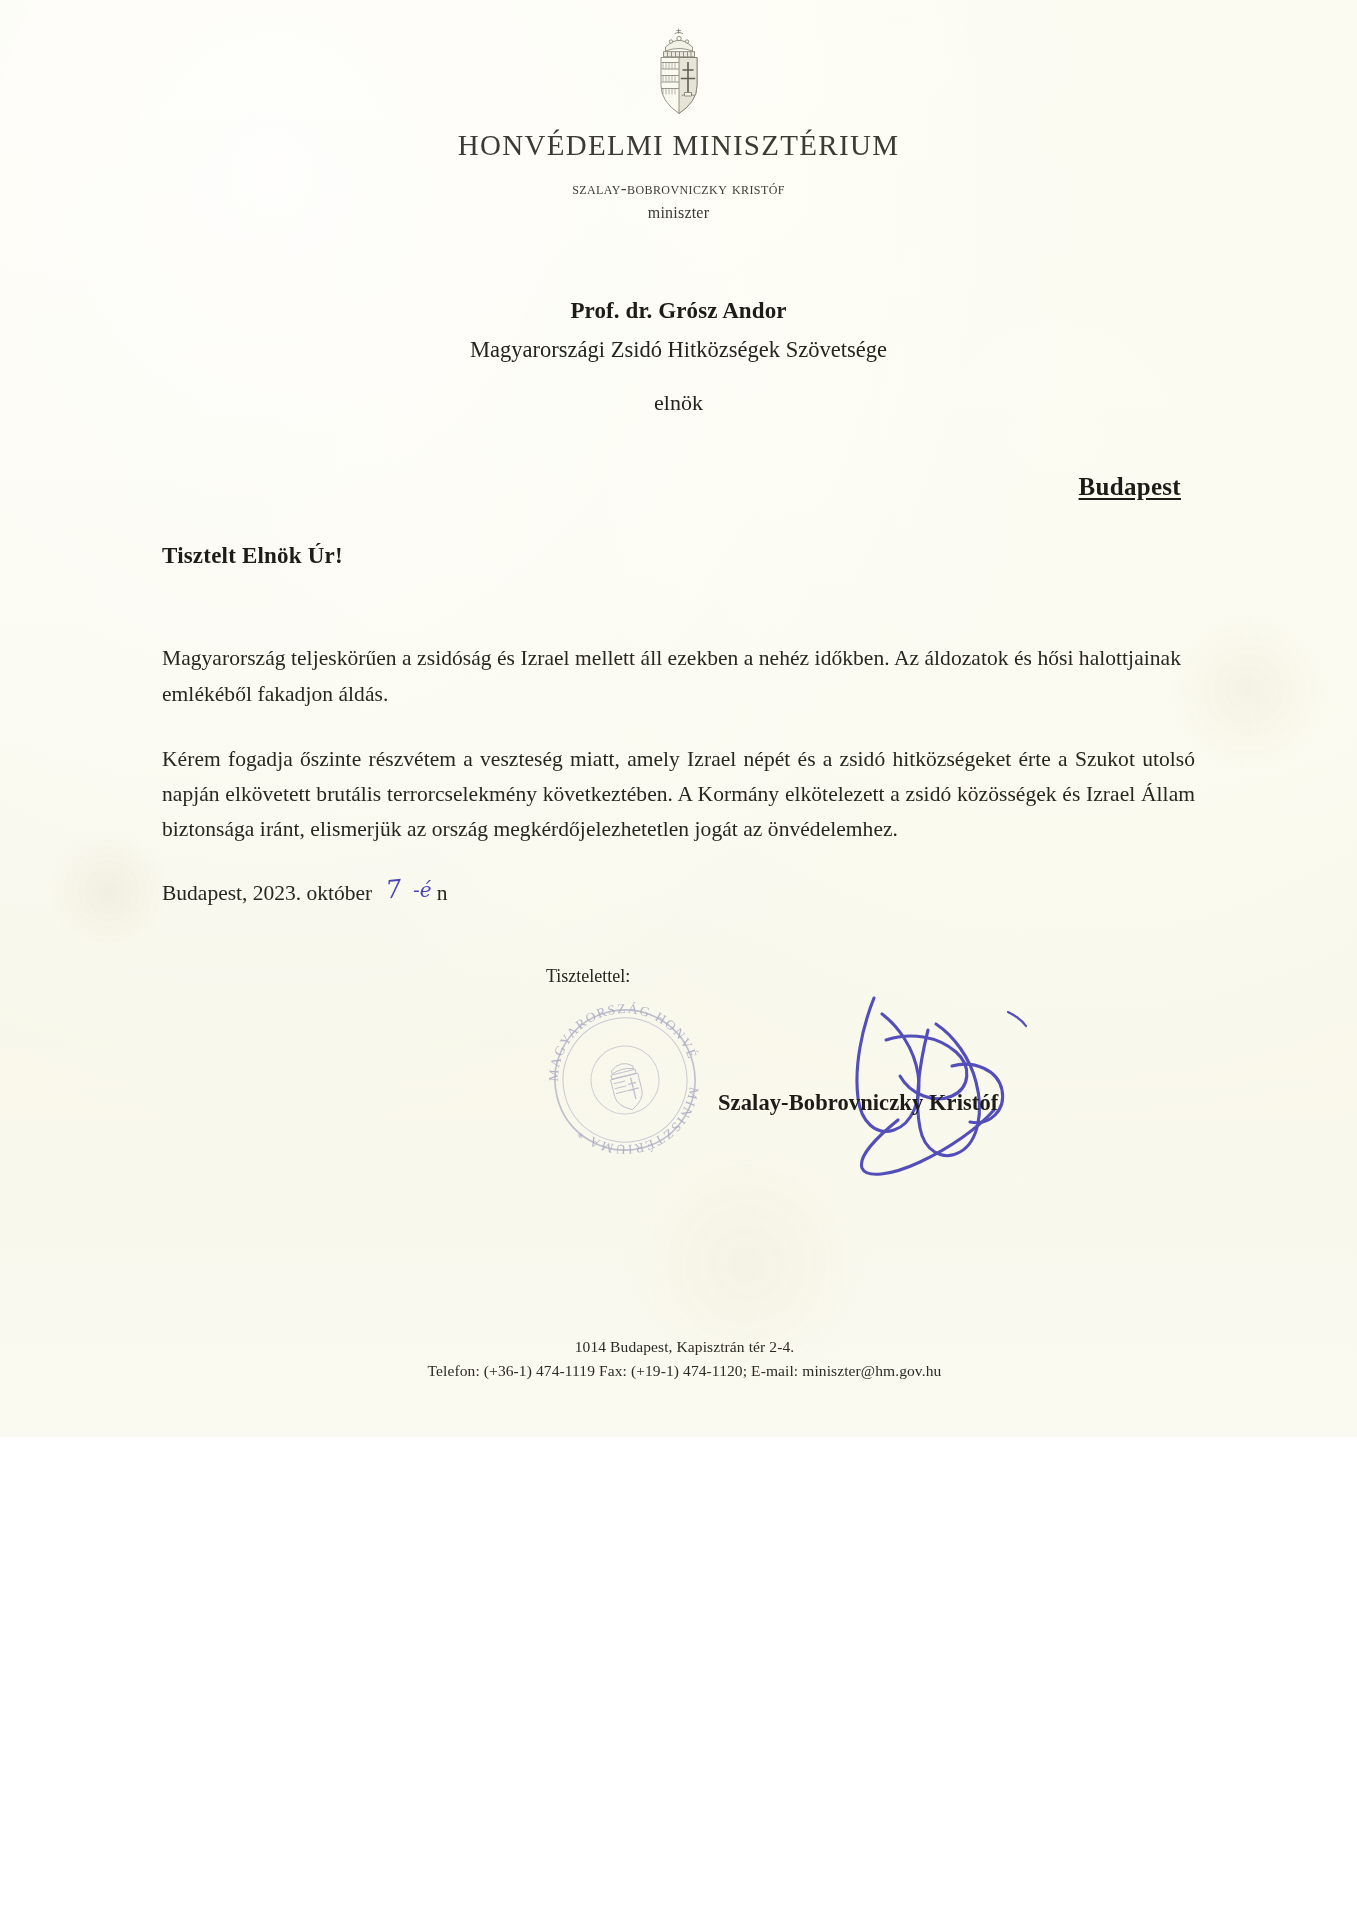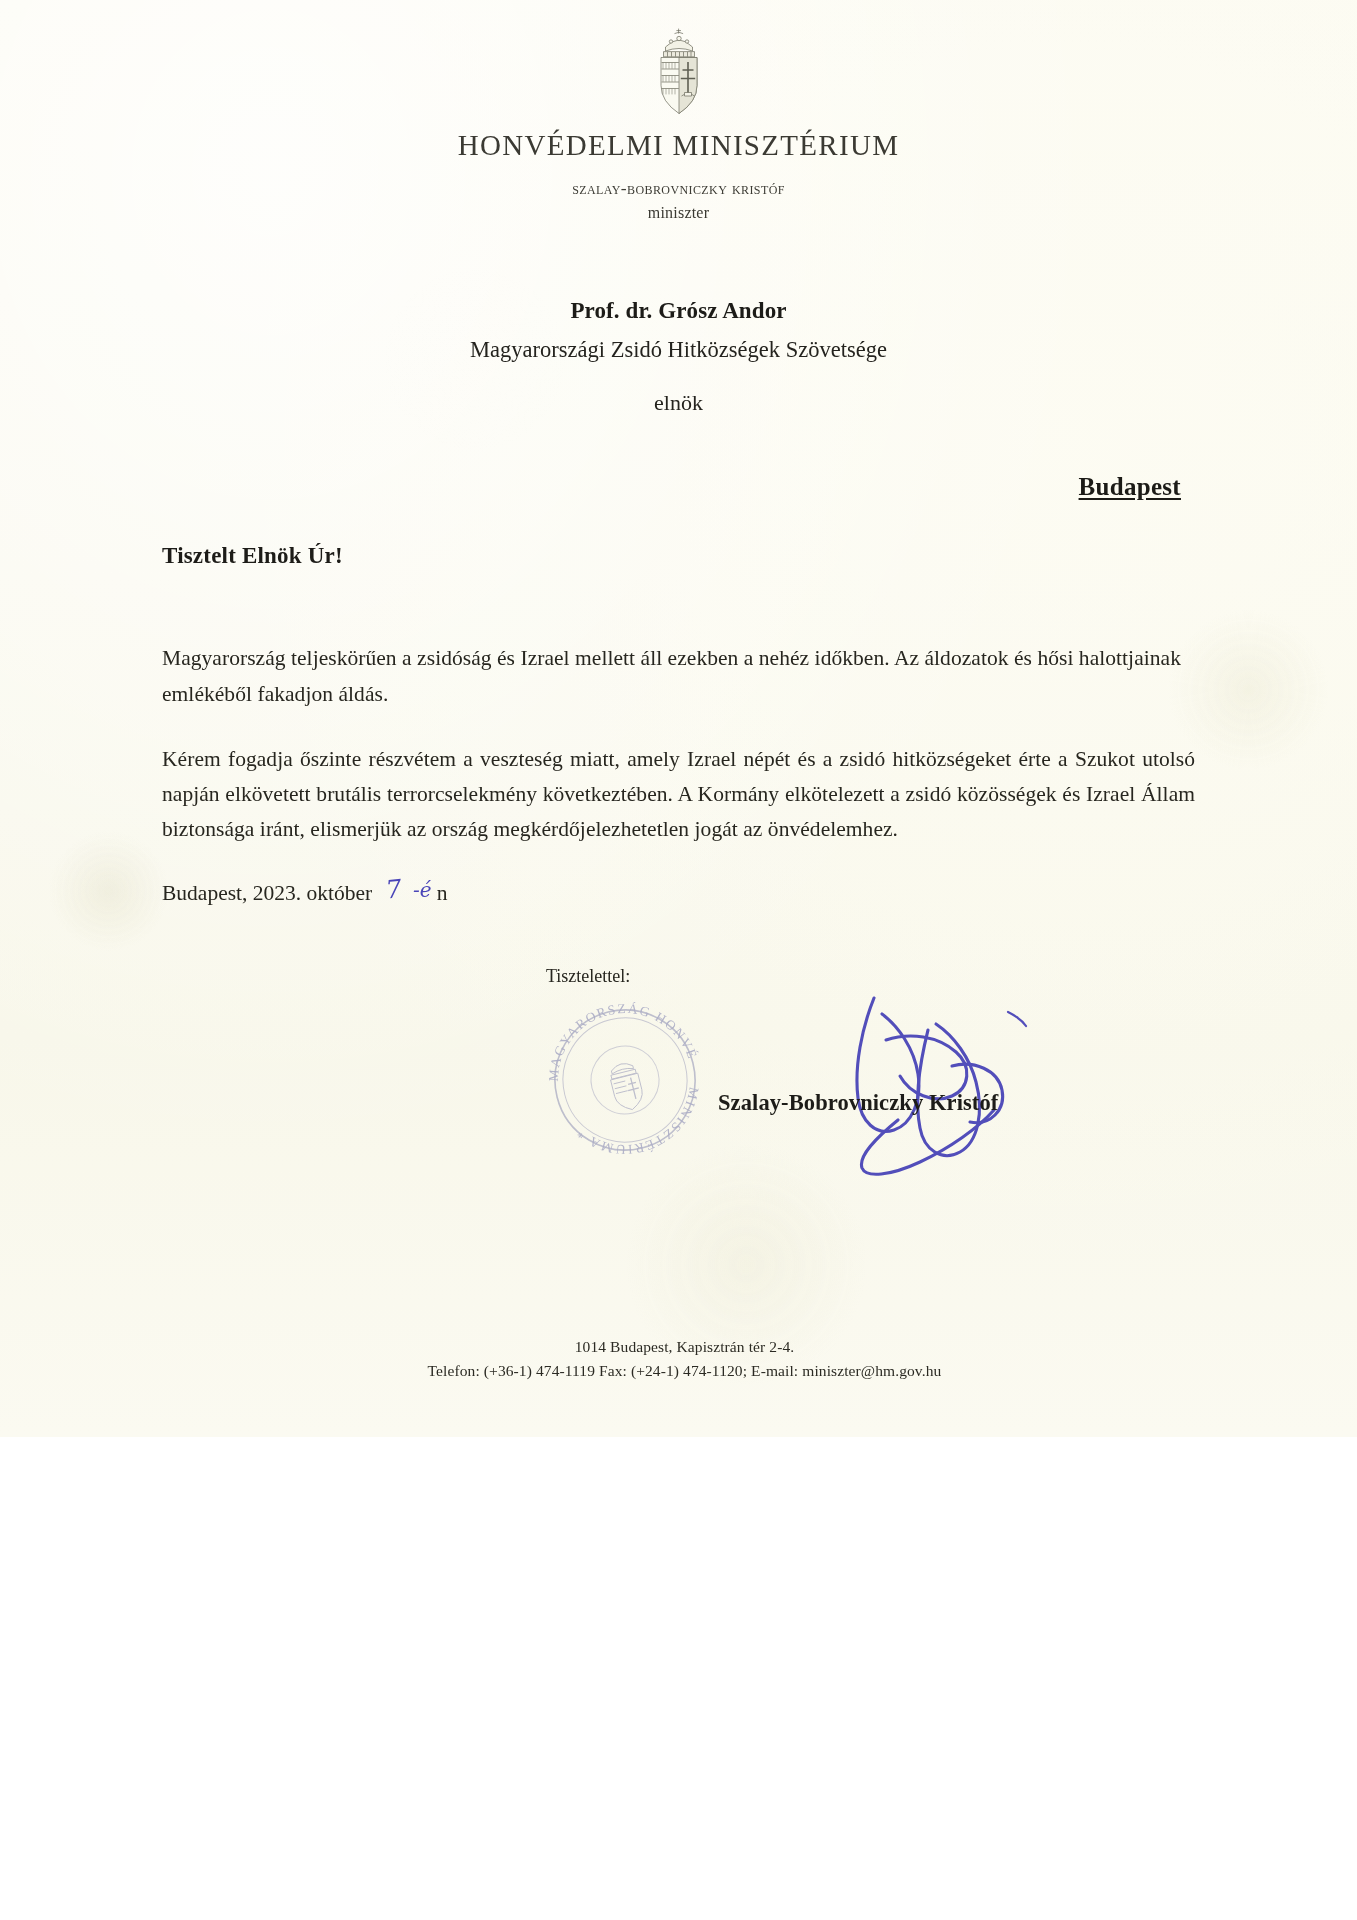--- a/index.html
+++ b/index.html
@@ -331,16 +331,16 @@
         </g>
       </svg>
 
       <div class="signer-name">Szalay-Bobrovniczky Kristóf</div>
     </div>
 
   </div>
 
   <div class="footer">
     <div class="footer-line">1014 Budapest, Kapisztrán tér 2-4.</div>
-    <div class="footer-line">Telefon: (+36-1) 474-1119 Fax: (+24-1) 474-1120; E-mail: miniszter@hm.gov.hu</div>
+    <div class="footer-line">Telefon: (+36-1) 474-1119 Fax: (+19-1) 474-1120; E-mail: miniszter@hm.gov.hu</div>
   </div>
 
 </div>
 
 </body></html>

